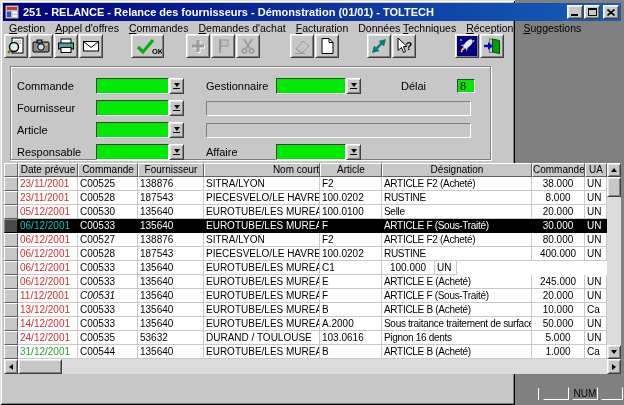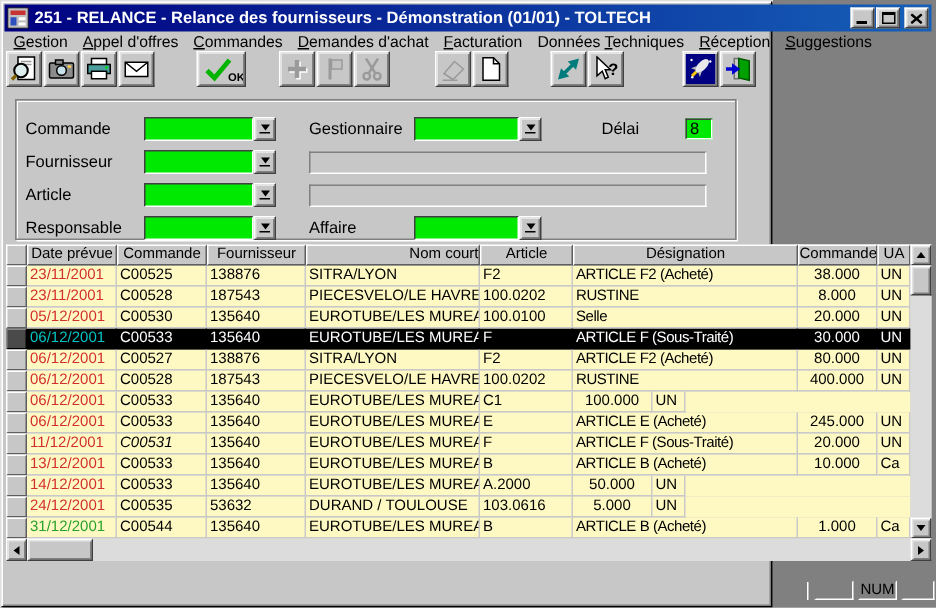--- a/index.html
+++ b/index.html
@@ -54,21 +54,21 @@
     border-top:4px solid #000; }
   .dd-bar { width:7px; height:1px; background:#000; margin-top:1px; }
   .grey-display { position:absolute; height:15px; background:#C7C7C7;
     border:1px solid; border-color:#808080 #FFF #FFF #808080; }
 
   
   .grid { position:absolute; left:4px; top:163px; width:617px; height:211px; background:#C7C7C7; }
   .hrow, .trow { display:flex; width:603px; }
   .hcell { height:14px; background:#C7C7C7; border:1px solid; border-color:#FFF #5E5E5E #5E5E5E #FFF;
     font-size:10px; text-align:center; line-height:12px; overflow:hidden; white-space:nowrap; flex:none; }
-  .trow { height:14px; background:#fef9c3; }
+  .trow { height:14px; background:#ffffff; }
   .tcell { height:14px; font-size:10px; line-height:13px; padding:0 2px;
     border-right:1px solid #C9C9C9; border-bottom:1px solid #C9C9C9;
     overflow:hidden; white-space:nowrap; flex:none; color:#000; }
   .sel-cell { background:#C7C7C7; border:1px solid; border-color:#FFF #5E5E5E #5E5E5E #FFF; padding:0; }
   .c-restante { text-align:center; }
   .c-designation { letter-spacing:-0.3px; }
   .date-red { color:#D22F2F; }
   .date-green { color:#28A12C; }
   .trow.sel { background:#000; }
   .trow.sel .tcell { color:#FFF; border-color:#000; }
@@ -444,30 +444,32 @@
           <span class="tcell c-restante" style="width: 53px;">10.000</span>
           <span class="tcell c-ua" style="width: 22px;">Ca</span>
         </div>
         <div class="trow">
           <span class="tcell sel-cell" style="width: 14px;"></span>
           <span class="tcell c-date date-red" style="width: 60px;">14/12/2001</span>
           <span class="tcell c-commande" style="width: 60px;">C00533</span>
           <span class="tcell c-fournisseur" style="width: 66px;">135640</span>
           <span class="tcell c-nom_court" style="width: 116px;">EUROTUBE/LES MUREAUX</span>
           <span class="tcell c-article" style="width: 62px;">A.2000</span>
+          <span class="tcell c-designation" style="width: 150px;">Sous traitance traitement de surface</span>
           <span class="tcell c-restante" style="width: 53px;">50.000</span>
           <span class="tcell c-ua" style="width: 22px;">UN</span>
         </div>
         <div class="trow">
           <span class="tcell sel-cell" style="width: 14px;"></span>
           <span class="tcell c-date date-red" style="width: 60px;">24/12/2001</span>
           <span class="tcell c-commande" style="width: 60px;">C00535</span>
           <span class="tcell c-fournisseur" style="width: 66px;">53632</span>
           <span class="tcell c-nom_court" style="width: 116px;">DURAND / TOULOUSE</span>
           <span class="tcell c-article" style="width: 62px;">103.0616</span>
+          <span class="tcell c-designation" style="width: 150px;">Pignon 16 dents</span>
           <span class="tcell c-restante" style="width: 53px;">5.000</span>
           <span class="tcell c-ua" style="width: 22px;">UN</span>
         </div>
         <div class="trow">
           <span class="tcell sel-cell" style="width: 14px;"></span>
           <span class="tcell c-date date-green" style="width: 60px;">31/12/2001</span>
           <span class="tcell c-commande" style="width: 60px;">C00544</span>
           <span class="tcell c-fournisseur" style="width: 66px;">135640</span>
           <span class="tcell c-nom_court" style="width: 116px;">EUROTUBE/LES MUREAUX</span>
           <span class="tcell c-article" style="width: 62px;">B</span>

